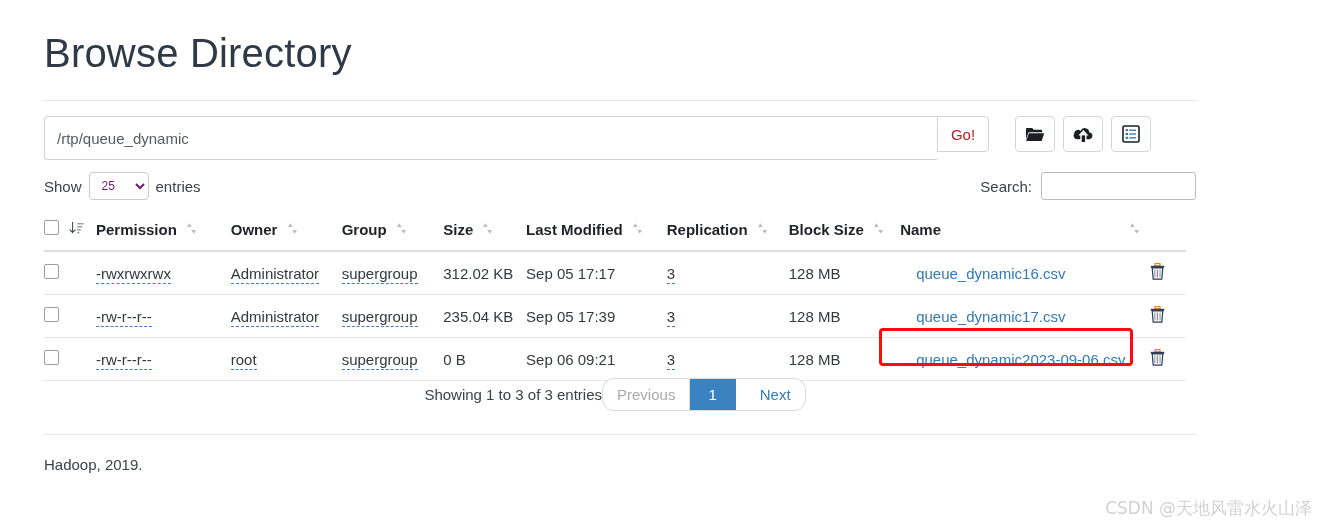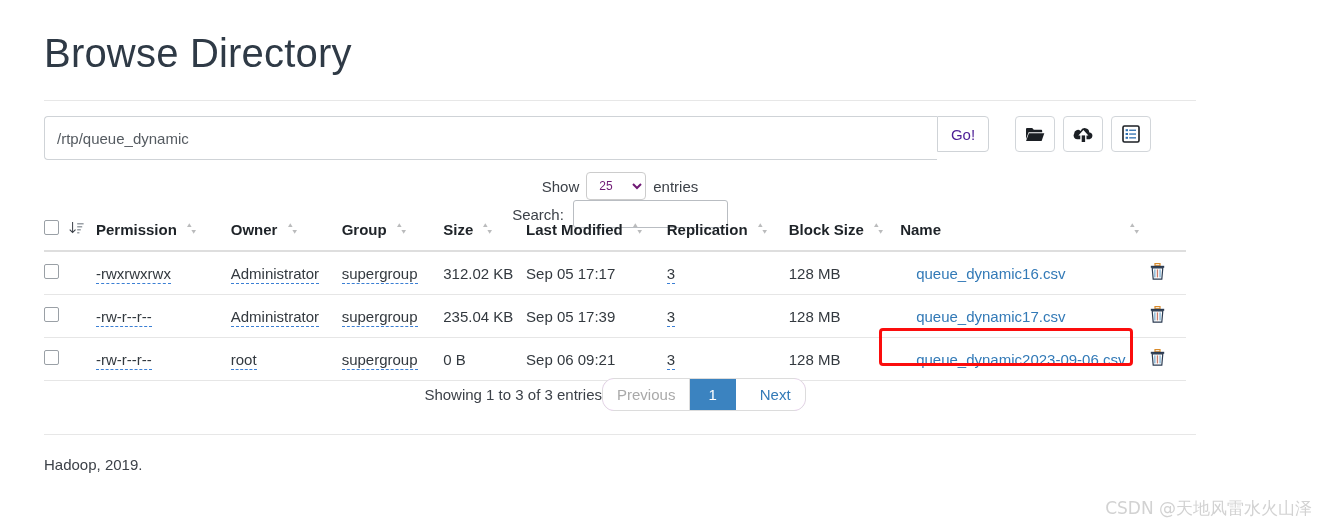--- a/index.html
+++ b/index.html
@@ -60,21 +60,21 @@
     background: #fff;
     outline: none;
   }
   .go-btn {
     width: 52px;
     height: 36px;
     border: 1px solid #cfd3d7;
     border-radius: 0 4px 4px 0;
     background: #fff;
     font-size: 15px;
-    color: #4c1d95;
+    color: #b91c1c;
     cursor: pointer;
     font-family: "Liberation Sans", sans-serif;
     padding: 0;
   }
   .icon-btns {
     display: flex;
     margin-left: 26px;
     gap: 8px;
   }
   .icon-btn {
@@ -92,21 +92,20 @@
   
   .controls {
     position: absolute;
     left: 44px; top: 172px;
     width: 1152px;
     display: flex;
     align-items: center;
     justify-content: space-between;
     font-size: 15px;
     color: #3c4148;
-    flex-direction: column;
   }
   .length-ctrl { display: flex; align-items: center; gap: 7px; }
   .length-select {
     height: 28px;
     border: 1px solid #ccc;
     border-radius: 4px;
     background: #fff;
     font-size: 12px;
     color: #701a75;
     padding: 2px 4px 2px 8px;

